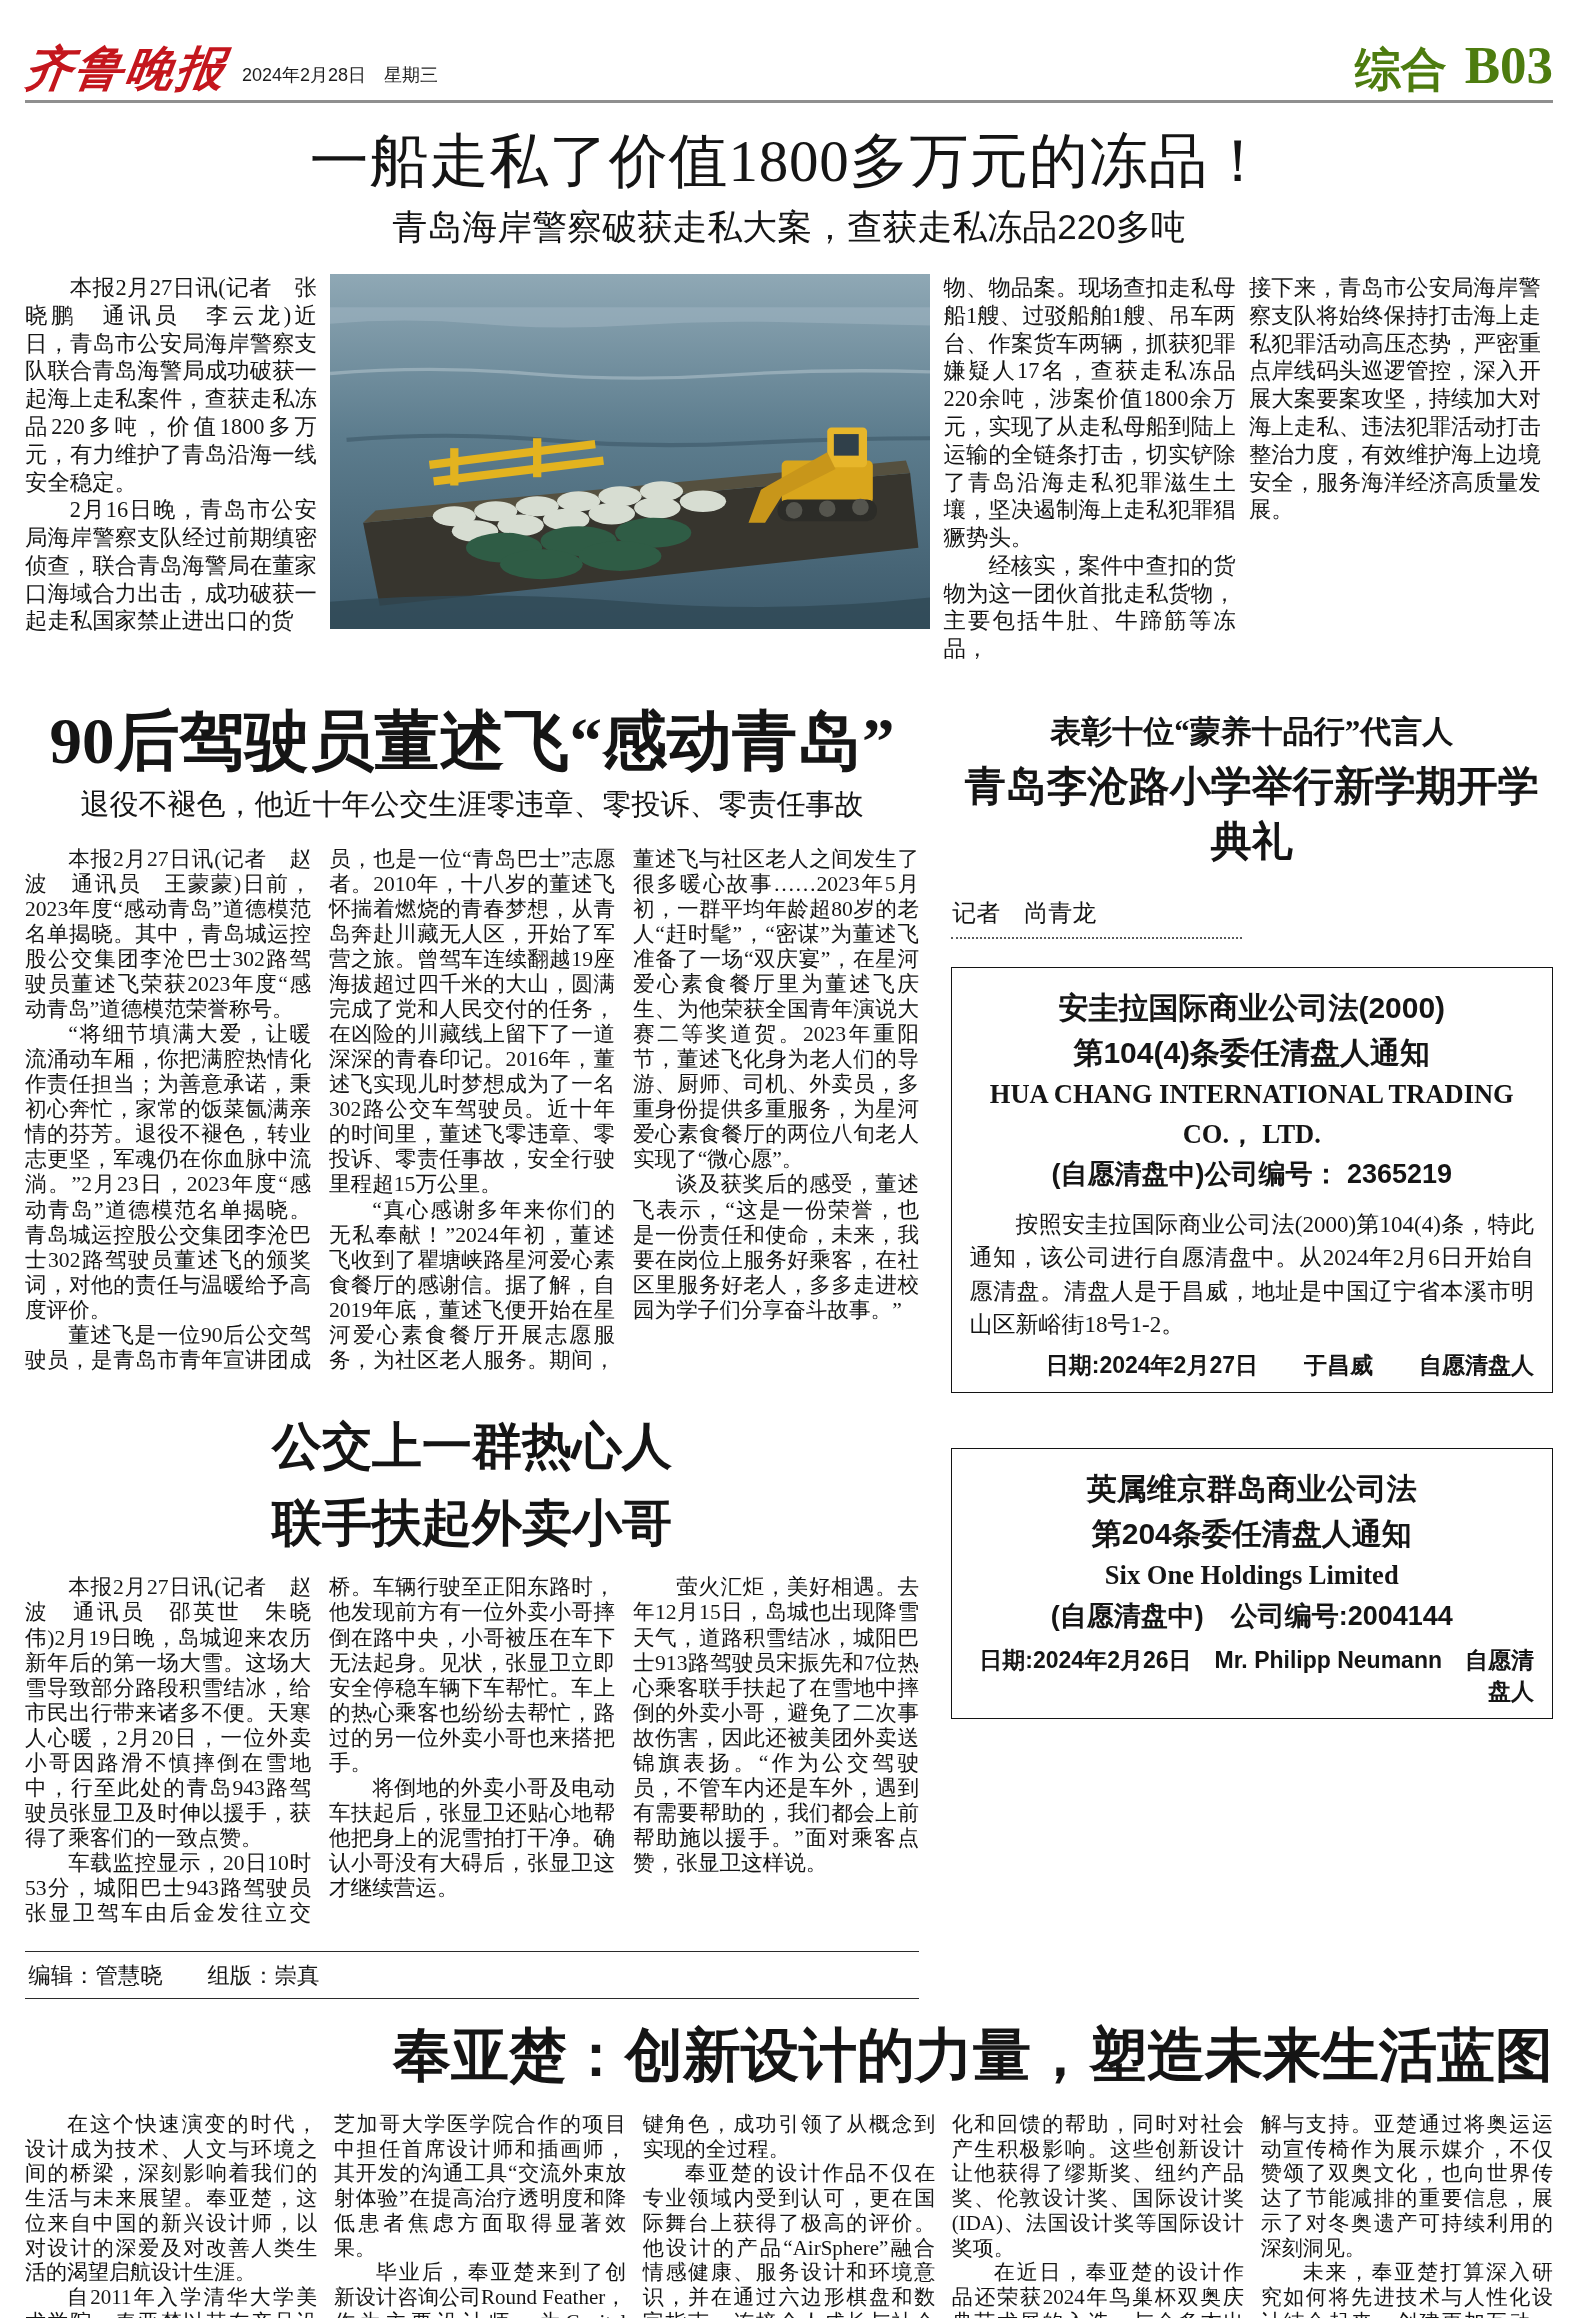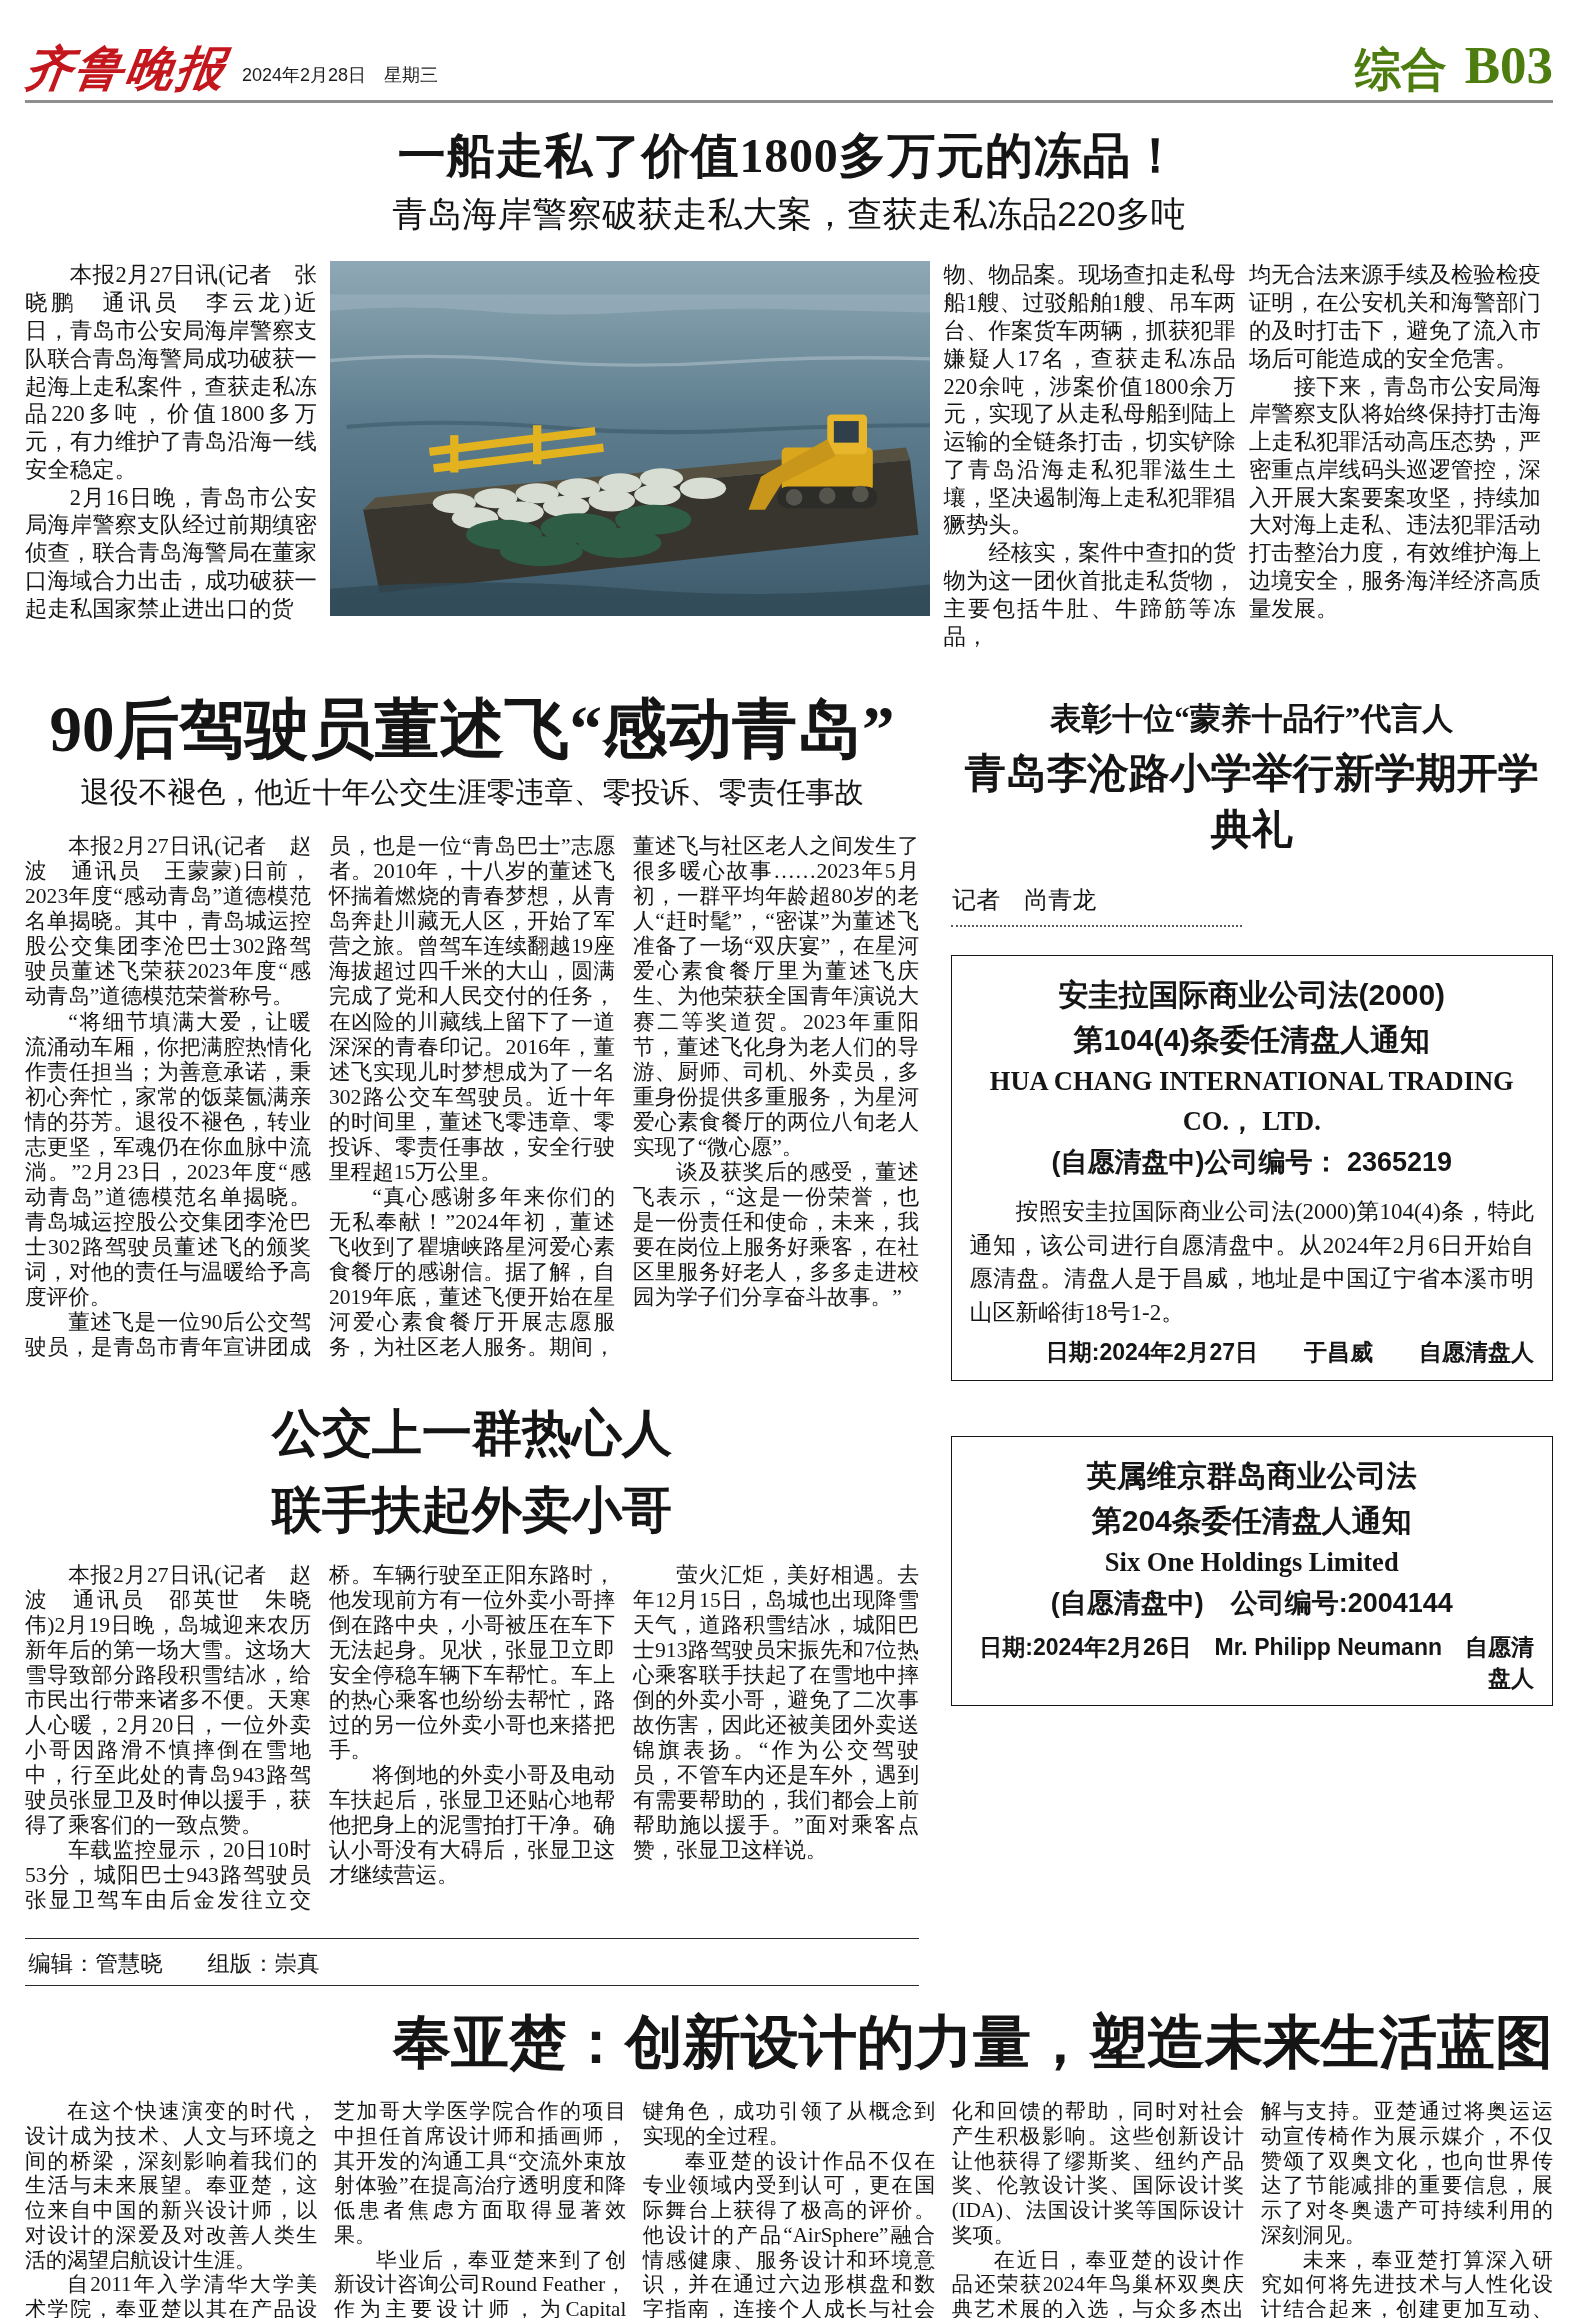--- a/index.html
+++ b/index.html
@@ -23,21 +23,21 @@
   .mast-page{font-size:53px;font-weight:900;font-family:"Liberation Serif",serif;}
   .mast-rule{border:none;border-top:3.3px solid #8f8f8f;margin:8.3px 0 0;}
 
   
   p.para{margin:0;text-indent:2em;text-align:justify;}
   .cont p.para:first-child{text-indent:0;}
 
   
   .a1{margin-top:25px;}
   .a1 .hl{
-    font-size:48px;font-weight:700;text-align:center;margin:5px;line-height:1.15;
+    font-size:59px;font-weight:400;text-align:center;margin:5px;line-height:1.15;
     letter-spacing:0.8px;
   }
   .a1 .sub{font-size:35px;font-weight:400;text-align:center;margin:8.3px 0 23px;font-family:"Liberation Sans",sans-serif;}
   .a1-body{display:flex;gap:13.3px;font-size:22.4px;line-height:1.24;}
   .a1-col{width:292px;flex:none;}
   .photo-wrap{width:600px;height:355px;flex:none;}
   .photo-wrap svg{display:block;width:100%;height:100%;}
 
   
   .mid{display:flex;gap:31.5px;margin-top:36px;}
@@ -164,21 +164,20 @@
             <circle cx="640" cy="281" r="10" fill="#55554e"></circle>
           </g>
           <path d="M0 395 Q180 380 360 395 T724 390 L724 428 L0 428 Z" fill="#2f4855" opacity="0.8"></path>
         </svg>
       </div>
       <div class="a1-col cont">
           <p class="para">物、物品案。现场查扣走私母船1艘、过驳船舶1艘、吊车两台、作案货车两辆，抓获犯罪嫌疑人17名，查获走私冻品220余吨，涉案价值1800余万元，实现了从走私母船到陆上运输的全链条打击，切实铲除了青岛沿海走私犯罪滋生土壤，坚决遏制海上走私犯罪猖獗势头。</p>
           <p class="para">经核实，案件中查扣的货物为这一团伙首批走私货物，主要包括牛肚、牛蹄筋等冻品，</p>
         </div>
       <div class="a1-col cont">
-          <p class="para">均无合法来源手续及检验检疫证明，在公安机关和海警部门的及时打击下，避免了流入市场后可能造成的安全危害。</p>
           <p class="para">接下来，青岛市公安局海岸警察支队将始终保持打击海上走私犯罪活动高压态势，严密重点岸线码头巡逻管控，深入开展大案要案攻坚，持续加大对海上走私、违法犯罪活动打击整治力度，有效维护海上边境安全，服务海洋经济高质量发展。</p>
         </div>
     </div>
   </section>
 
   <div class="mid">
 
     <div class="mid-left">
 
       <section class="a2">

